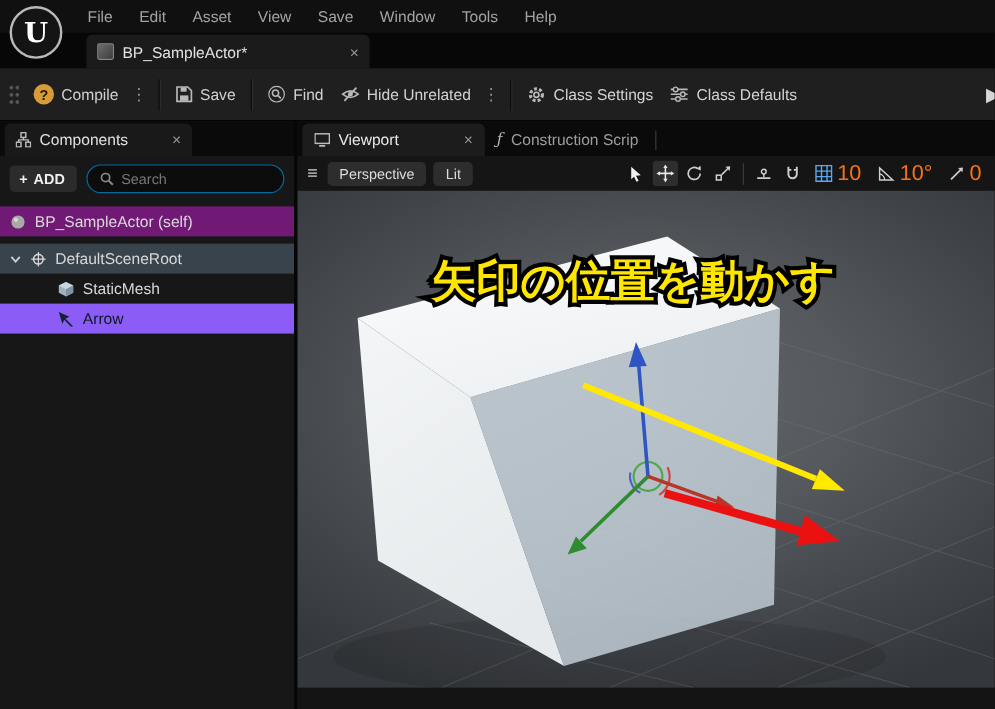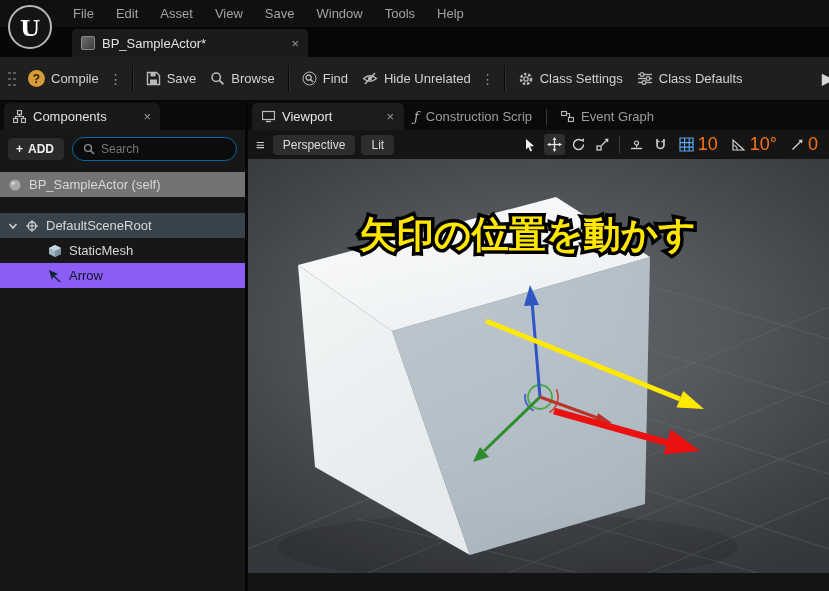--- a/index.html
+++ b/index.html
@@ -33,21 +33,21 @@
   .panel-tabstrip{height:29px;background:#0a0a0a;display:flex;align-items:flex-end;padding-left:4px}
   .panel-tab{height:27px;width:156px;background:#191919;border-radius:5px 5px 0 0;display:flex;align-items:center;gap:7px;padding:0 9px;font-size:13px;color:#e0e0e0}
   .panel-tab .close{margin-left:auto;color:#9a9a9a}
   .add-row{display:flex;align-items:center;gap:8px;padding:7px 8px 5px 8px}
   .add-btn{display:flex;align-items:center;gap:5px;background:#2b2b2b;border-radius:4px;padding:4px 10px 4px 8px;font-size:12px;font-weight:bold;color:#f0f0f0}
   .search-box{flex:1;display:flex;align-items:center;gap:6px;background:#0c0c0c;border:1px solid #0369a1;border-radius:12px;height:24px;padding:0 10px}
   .search-box input{background:transparent;border:none;outline:none;color:#ddd;font-size:12px;width:100%;font-family:inherit}
   .search-box input::placeholder{color:#787878}
   .tree{margin-top:6px}
   .trow{height:25px;display:flex;align-items:center;gap:7px;padding-left:8px;font-size:13px;color:#d8d8d8}
-  .trow-root{background:#737373;margin-bottom:16px}
+  .trow-root{background:#701a75;margin-bottom:6px}
   .trow-sceneroot{background:#38434c}
   .trow-child{padding-left:48px}
   .trow-selected{background:#8b5cf6;color:#0d1920}
   .chev{width:10px;height:10px;flex:none}
 
   
   .viewport{position:absolute;left:248px;top:101px;width:581px;height:587px;background:#141414}
   .vp-tabstrip{height:29px;background:#0a0a0a;display:flex;align-items:flex-end;padding-left:4px}
   .vp-tab{height:27px;display:flex;align-items:center;gap:7px;padding:0 10px;font-size:13px;color:#9d9d9d;white-space:nowrap}
   .vp-tab.active{background:#1c1c1c;border-radius:5px 5px 0 0;color:#e8e8e8;width:152px}
@@ -102,27 +102,20 @@
 
   <div class="tbtn">
     <svg class="ic" width="15" height="15" viewBox="0 0 15 15">
       <path d="M1.5 1.5h9l3 3v9h-12z" fill="none" stroke="#b9b9b9" stroke-width="1.4"></path>
       <rect x="4" y="8.5" width="7" height="4.5" fill="#b9b9b9"></rect>
       <rect x="4.5" y="1.8" width="5" height="3.6" fill="#b9b9b9"></rect>
     </svg>
     <span>Save</span>
   </div>
 
-  <div class="tbtn">
-    <svg class="ic" width="15" height="15" viewBox="0 0 15 15">
-      <circle cx="6.2" cy="6.2" r="4.2" fill="none" stroke="#b9b9b9" stroke-width="1.5"></circle>
-      <line x1="9.4" y1="9.4" x2="13.4" y2="13.4" stroke="#b9b9b9" stroke-width="1.8"></line>
-    </svg>
-    <span>Browse</span>
-  </div>
 
   <span class="tsep"></span>
 
   <div class="tbtn">
     <svg class="ic" width="15" height="15" viewBox="0 0 15 15">
       <circle cx="7.5" cy="7.5" r="6.5" fill="none" stroke="#b9b9b9" stroke-width="1"></circle>
       <circle cx="6.6" cy="6.6" r="2.6" fill="none" stroke="#b9b9b9" stroke-width="1.3"></circle>
       <line x1="8.6" y1="8.6" x2="11" y2="11" stroke="#b9b9b9" stroke-width="1.4"></line>
     </svg>
     <span>Find</span>
@@ -239,28 +232,20 @@
         <line x1="4" y1="11.5" x2="9" y2="11.5" stroke="#bdbdbd" stroke-width="1.4"></line>
       </svg>
       <span>Viewport</span>
       <span class="close">×</span>
     </div>
     <div class="vp-tab">
       <span style="font-family:'DejaVu Serif',serif;font-style:italic;color:#b5b5b5">ƒ</span>
       <span>Construction Scrip</span>
     </div>
     <div class="vtab-sep"></div>
-    <div class="vp-tab">
-      <svg class="ic" width="13" height="13" viewBox="0 0 13 13">
-        <rect x="0.5" y="1.5" width="5" height="4" fill="none" stroke="#b5b5b5" stroke-width="1.2"></rect>
-        <rect x="7.5" y="7.5" width="5" height="4" fill="none" stroke="#b5b5b5" stroke-width="1.2"></rect>
-        <path d="M5.5 3.5 h3 v4" fill="none" stroke="#b5b5b5" stroke-width="1.1"></path>
-      </svg>
-      <span>Event Graph</span>
-    </div>
   </div>
 
   <div class="vp-toolbar">
     <span class="hamburger">≡</span>
     <span class="vp-btn">Perspective</span>
     <span class="vp-btn">Lit</span>
 
     <div class="vp-tools">
       <span class="vp-ico">
         <svg class="ic" width="14" height="14" viewBox="0 0 14 14">

